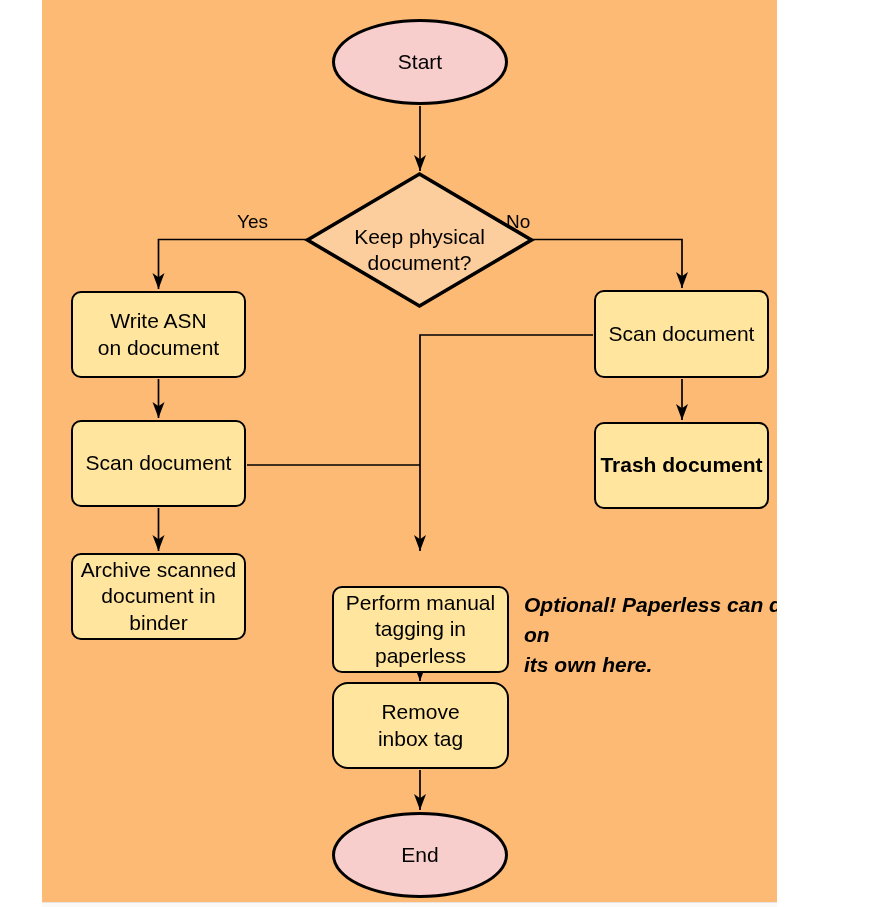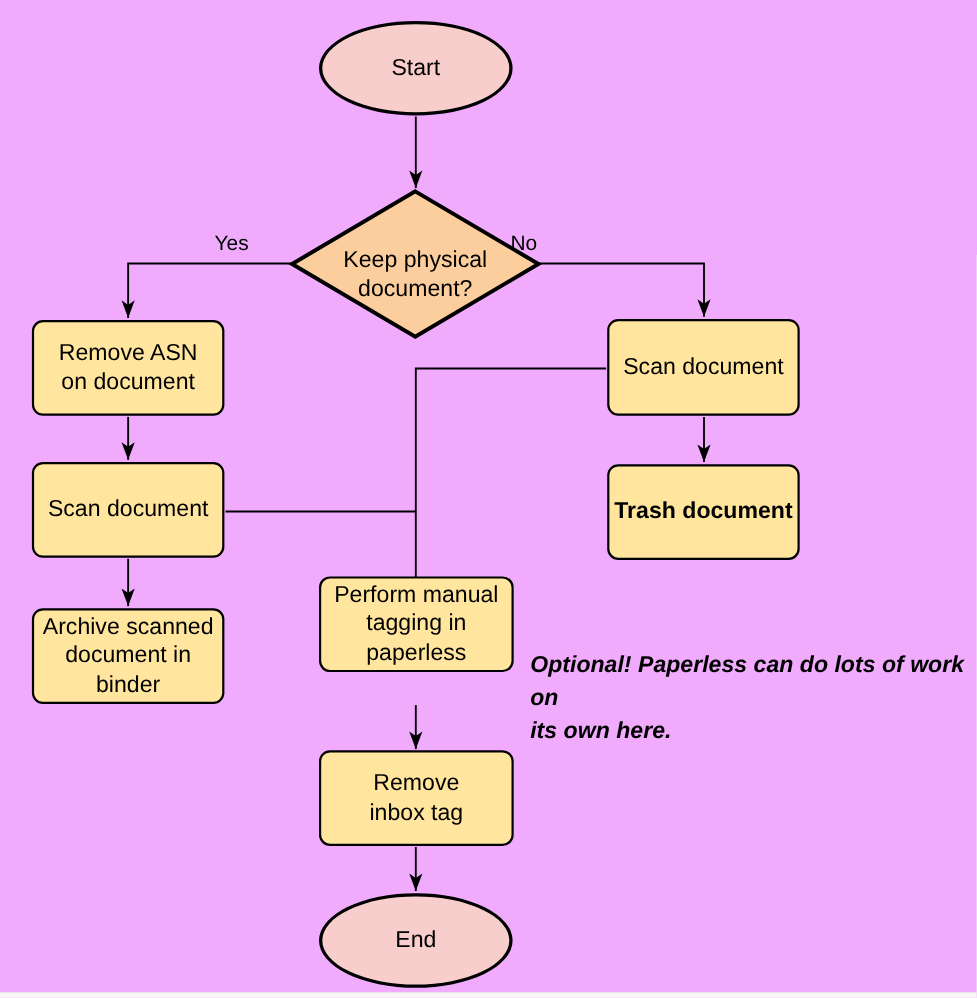--- a/index.html
+++ b/index.html
@@ -3,24 +3,25 @@
 <meta charset="utf-8">
 <style>
   html, body {
     margin: 0;
     padding: 0;
     background: #ffffff;
     font-family: "Liberation Sans", "DejaVu Sans", sans-serif;
   }
   .canvas {
     position: relative;
-    width: 888px;
+    width: 735px;
     height: 907px;
-    background: #f0abfc;
+    background: #fdba74;
     overflow: hidden;
+    margin-left: 42px;
   }
   .edges-svg {
     position: absolute;
     left: 0;
     top: 0;
     width: 888px;
     height: 907px;
   }
   .node {
     position: absolute;
@@ -116,38 +117,38 @@
     <polygon points="377.5,174 489.5,240 377.5,306 265.5,240" fill="#fcce9e" stroke="#000000" stroke-width="3.6"></polygon>
   </svg>
 
   <div class="node terminal" style="left:290px; top:19px; width:176px; height:86px;">Start</div>
 
   <div class="node terminal" style="left:290px; top:812px; width:176px; height:86px;">End</div>
 
   <div class="decision-label" style="left:277px; top:215px; width:201px; height:70px;">Keep physical
 document?</div>
 
-  <div class="node process" style="left:29px; top:291px; width:175px; height:87px;">Remove ASN
+  <div class="node process" style="left:29px; top:291px; width:175px; height:87px;">Write ASN
 on document</div>
 
   <div class="node process" style="left:29px; top:420px; width:175px; height:87px;">Scan document</div>
 
   <div class="node process" style="left:29px; top:553px; width:175px; height:87px;">Archive scanned
 document in
 binder</div>
 
   <div class="node process" style="left:552px; top:290px; width:175px; height:88px;">Scan document</div>
 
   <div class="node process" style="left:552px; top:422px; width:175px; height:87px;font-weight:bold;">Trash document</div>
 
-  <div class="node process" style="left:290px; top:524px; width:177px; height:87px;text-align:center;">Perform manual
+  <div class="node process" style="left:290px; top:586px; width:177px; height:87px;text-align:center;">Perform manual
 tagging in
 paperless</div>
 
-  <div class="node process" style="left:290px; top:682px; width:177px; height:87px;">Remove
+  <div class="node process" style="left:290px; top:682px; width:177px; height:87px;border-radius:16px;">Remove
 inbox tag</div>
 
   <div class="edge-label" style="left:195px; top:211px;">Yes</div>
 
   <div class="edge-label" style="left:464px; top:211px;">No</div>
 
   <div class="annotation" style="left:482px; top:590px; width:406px;font-weight:bold;">Optional! Paperless can do lots of work on
 its own here.</div>
 
   <div class="bottom-strip"></div>

